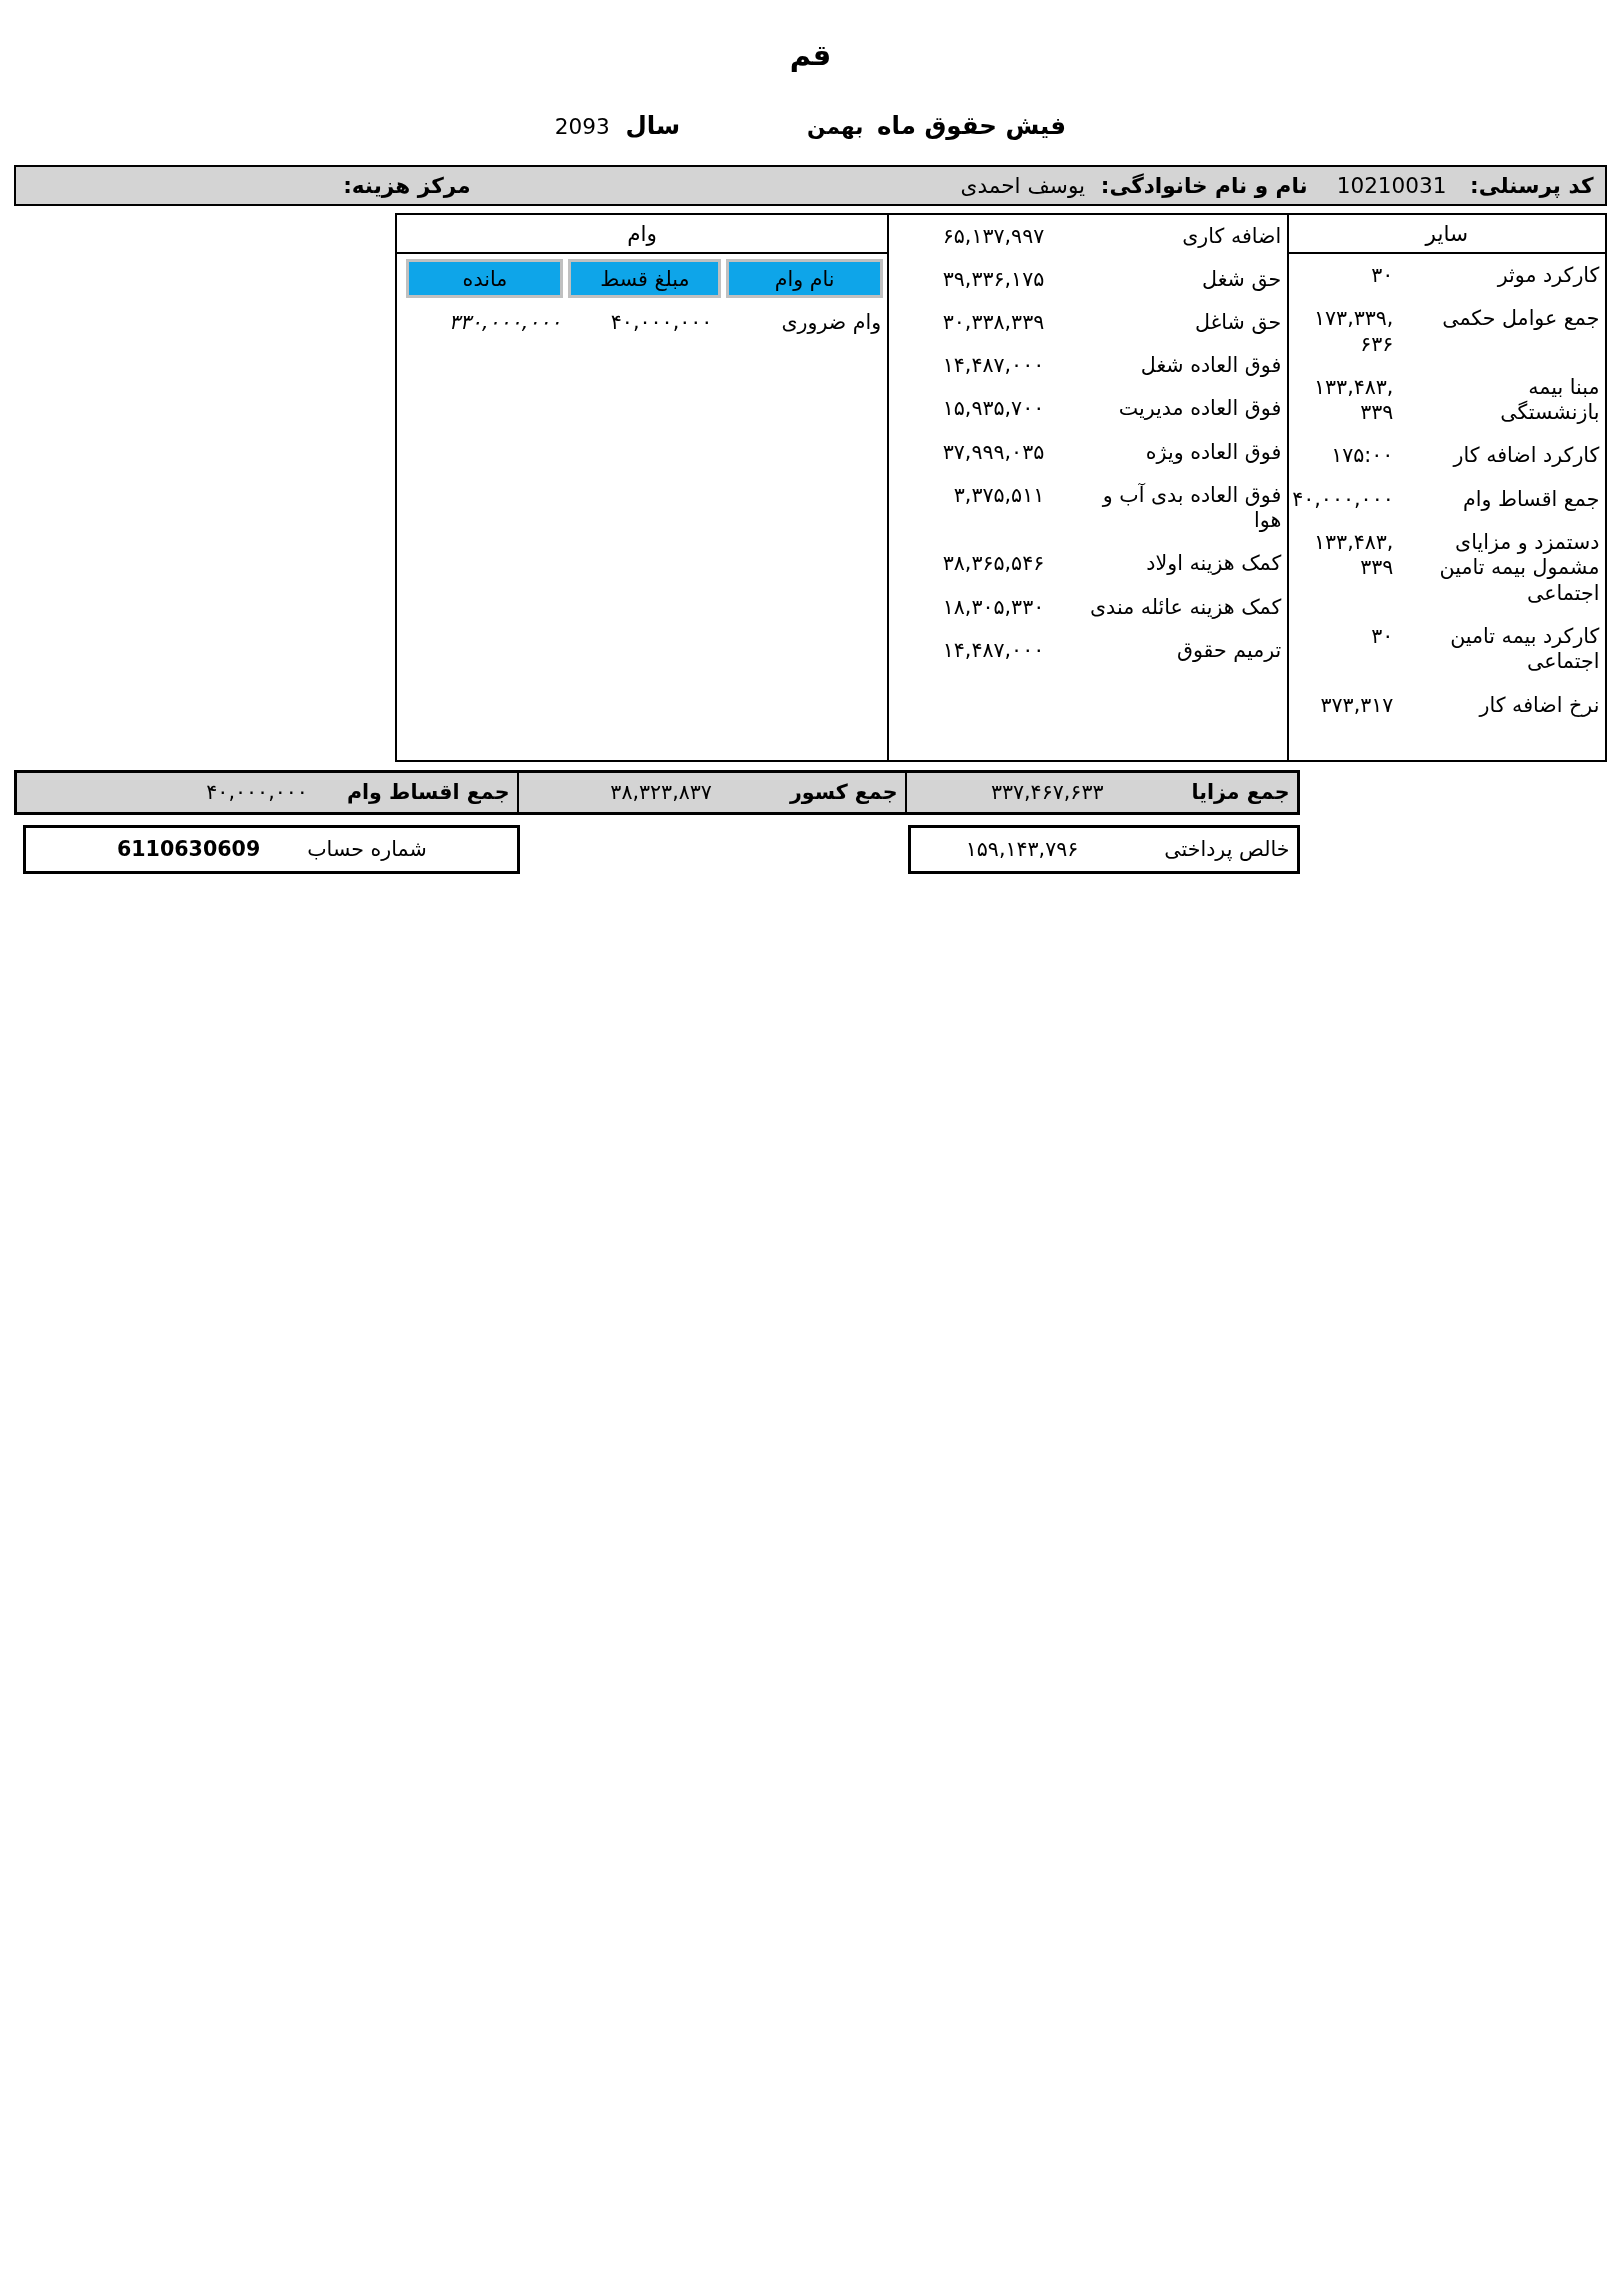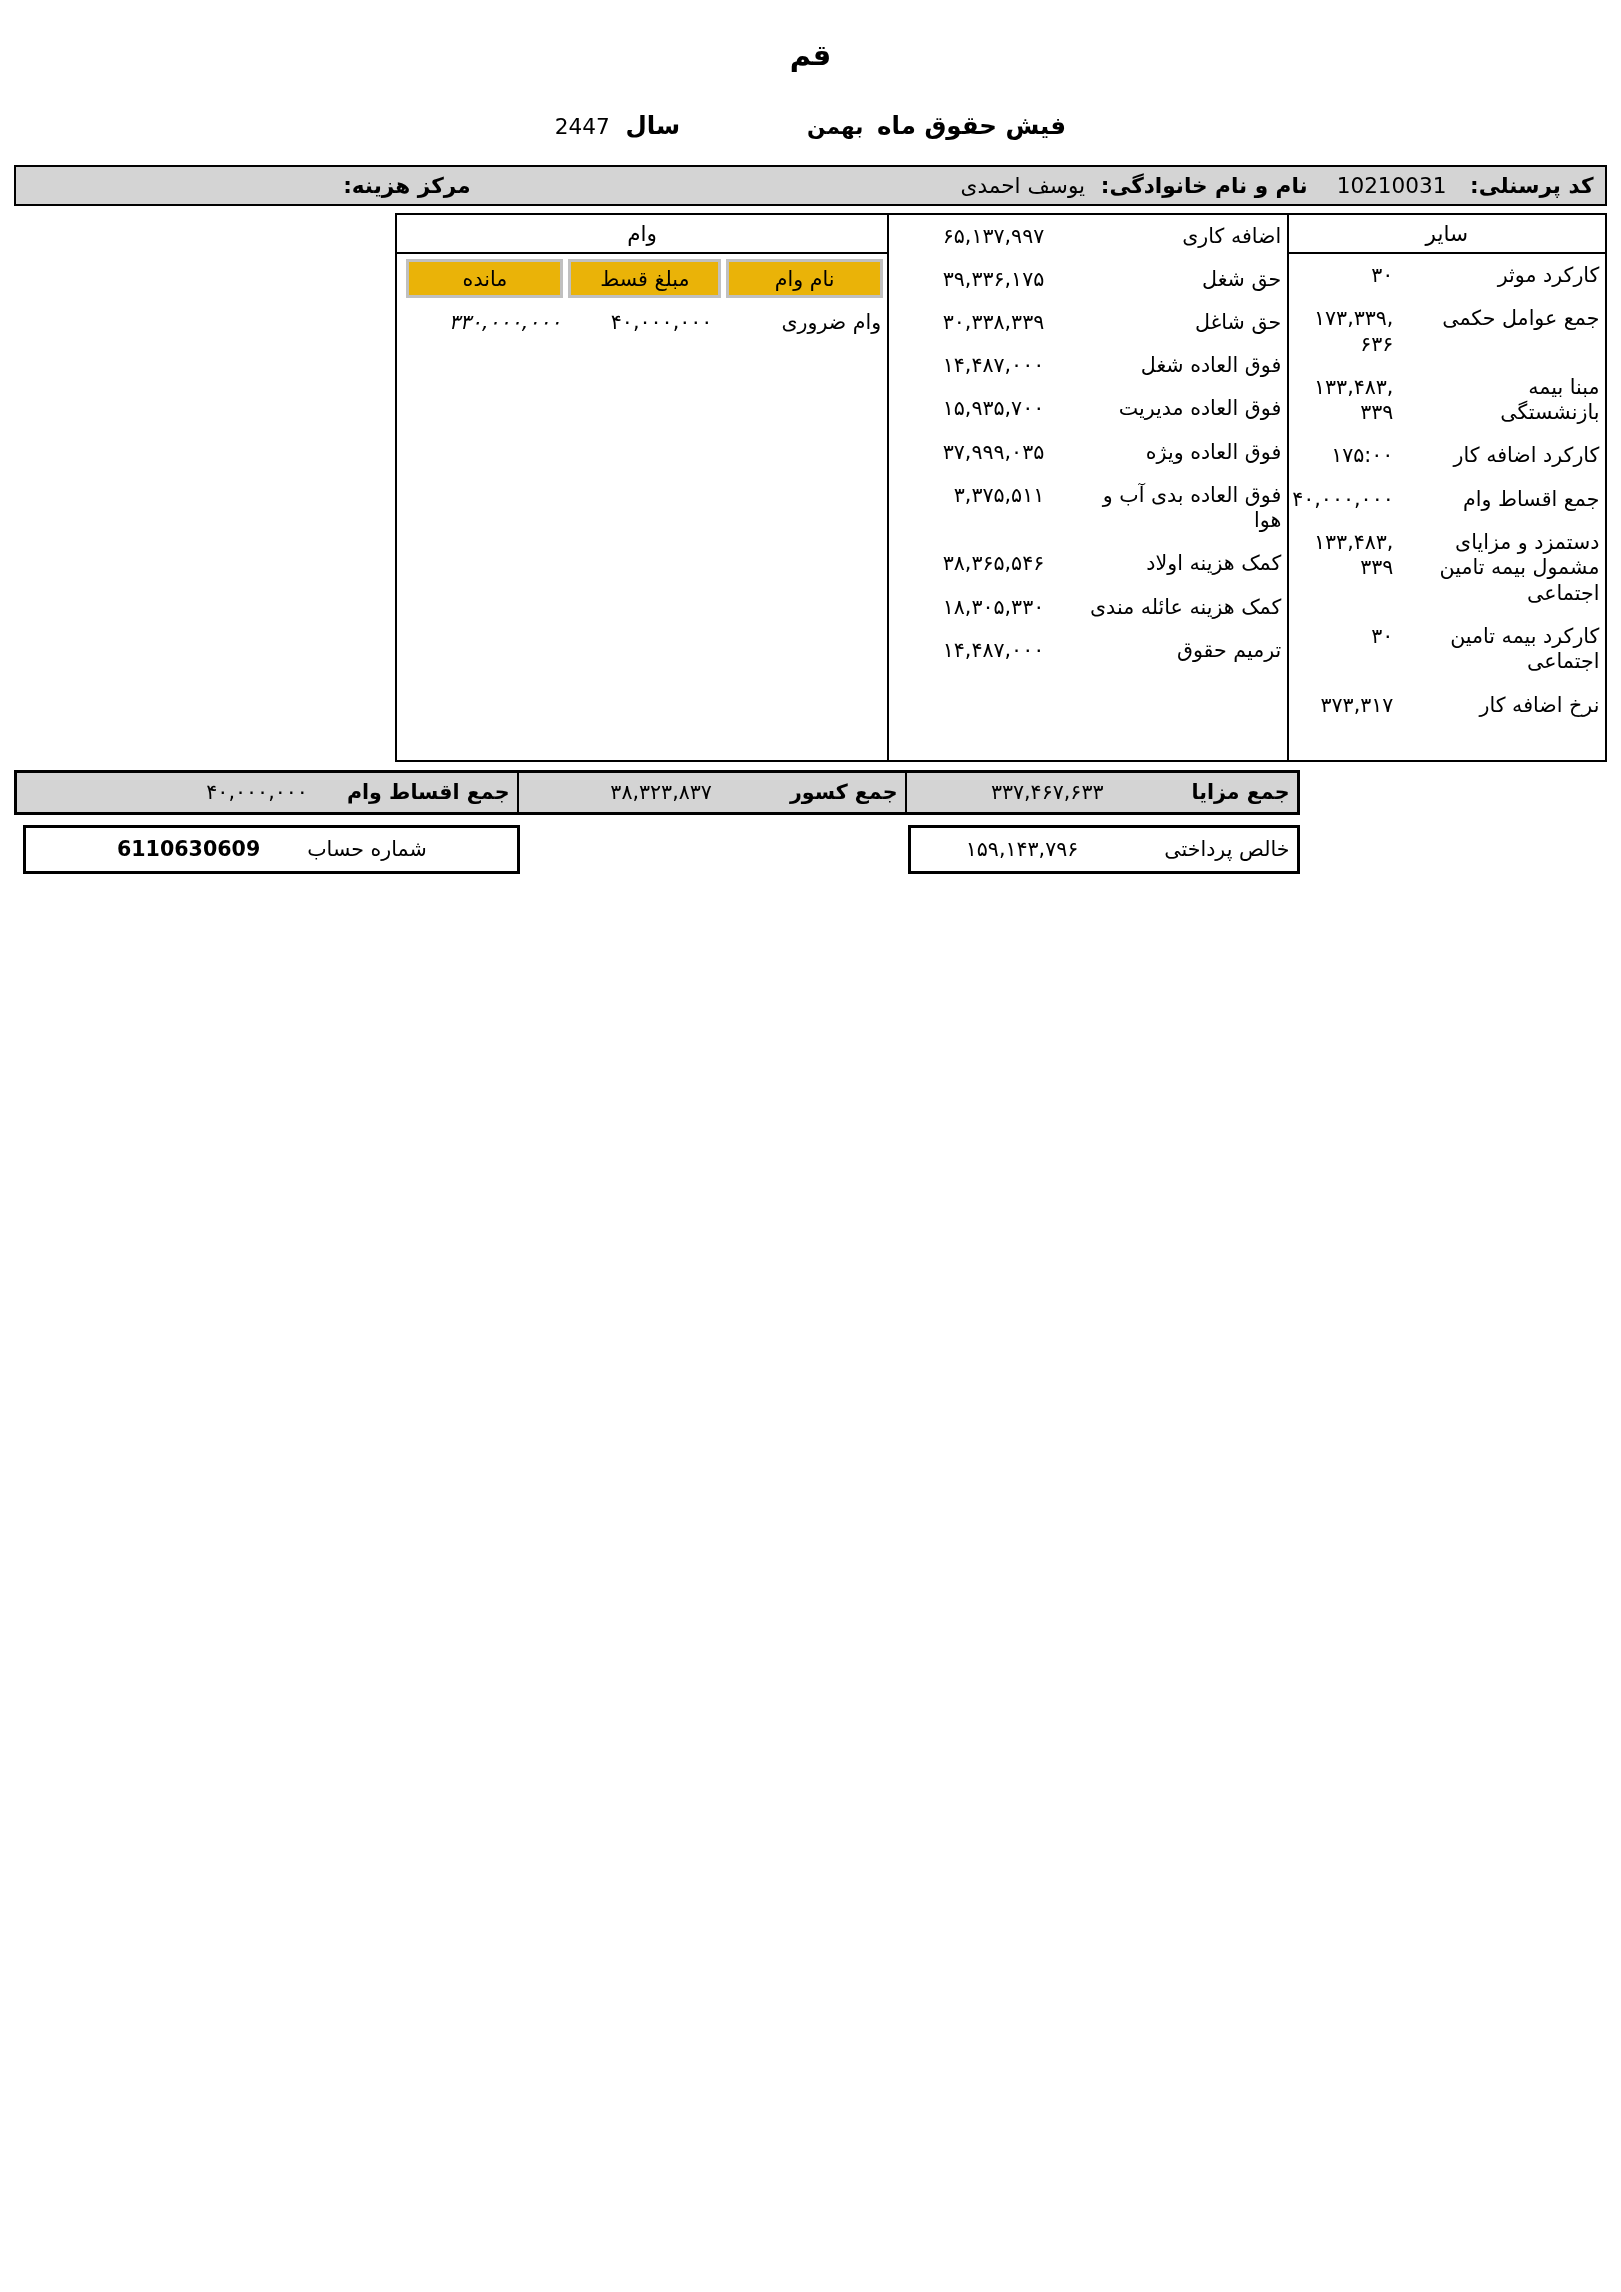--- a/index.html
+++ b/index.html
@@ -32,21 +32,21 @@
   .col-other .lbl{ width:165px; }
   .col-benefits .lbl{ width:192px; }
   .col-deductions .lbl{ width:127px; }
   .val{ flex:1; direction:ltr; text-align:right; white-space:pre-line; }
   .col-other .val{ padding-right:41px; }
   .col-benefits .val{ padding-right:45px; }
   .col-deductions .val{ padding-right:39px; }
 
   .loan-subhead{ display:flex; direction:rtl; padding:4.9px 3.9px 3.9px 3.9px; gap:4.9px; }
   .loan-h{ border:3.9px solid #c0c0c0; height:39px; box-sizing:border-box; display:flex; align-items:center;
-           justify-content:center; font-size:20.6px; background:#eab308; }
+           justify-content:center; font-size:20.6px; background:#0ea5e9; }
   .lw-name{ width:157px; } .lw-inst{ width:153px; } .lw-bal{ width:157px; }
   .loan-row{ display:flex; direction:rtl; font-size:20.6px; padding:7.8px 5.9px; }
   .loan-name{ width:157px; text-align:right; }
   .loan-inst{ width:155px; direction:ltr; text-align:right; padding-right:11.8px; box-sizing:border-box;}
   .loan-bal{ width:159px; direction:ltr; text-align:right; padding-right:7.8px; box-sizing:border-box;font-style:italic;}
 
   .totals{ display:flex; direction:rtl; margin-top:7.8px; margin-right:307px; border:3.9px solid #000;
            background:#d4d4d4; height:45px; box-sizing:border-box; align-items:stretch; }
   .t-cell{ display:flex; direction:rtl; align-items:center; font-size:20.6px; padding:0 7.8px; box-sizing:border-box; }
   .t-benefits{ width:392px; border-left:2.9px solid #000; }
@@ -71,21 +71,21 @@
 <body>
 
 <div class="sheet">
 
   <div class="city">قم</div>
 
   <div class="subtitle">
     <span class="t-bold">فیش حقوق ماه</span>
     <span class="t-reg ms14">بهمن</span>
     <span class="t-bold ms130">سال</span>
-    <span class="t-reg ms16" style="direction:ltr">2447</span>
+    <span class="t-reg ms16" style="direction:ltr">2093</span>
   </div>
 
   <div class="band">
     <span class="blbl">کد پرسنلی:</span>
     <span class="bval g24">10210031</span>
     <span class="blbl g30">نام و نام خانوادگی:</span>
     <span class="g16b">یوسف احمدی</span>
     <span class="blbl g520">مرکز هزینه:</span>
   </div>
 

